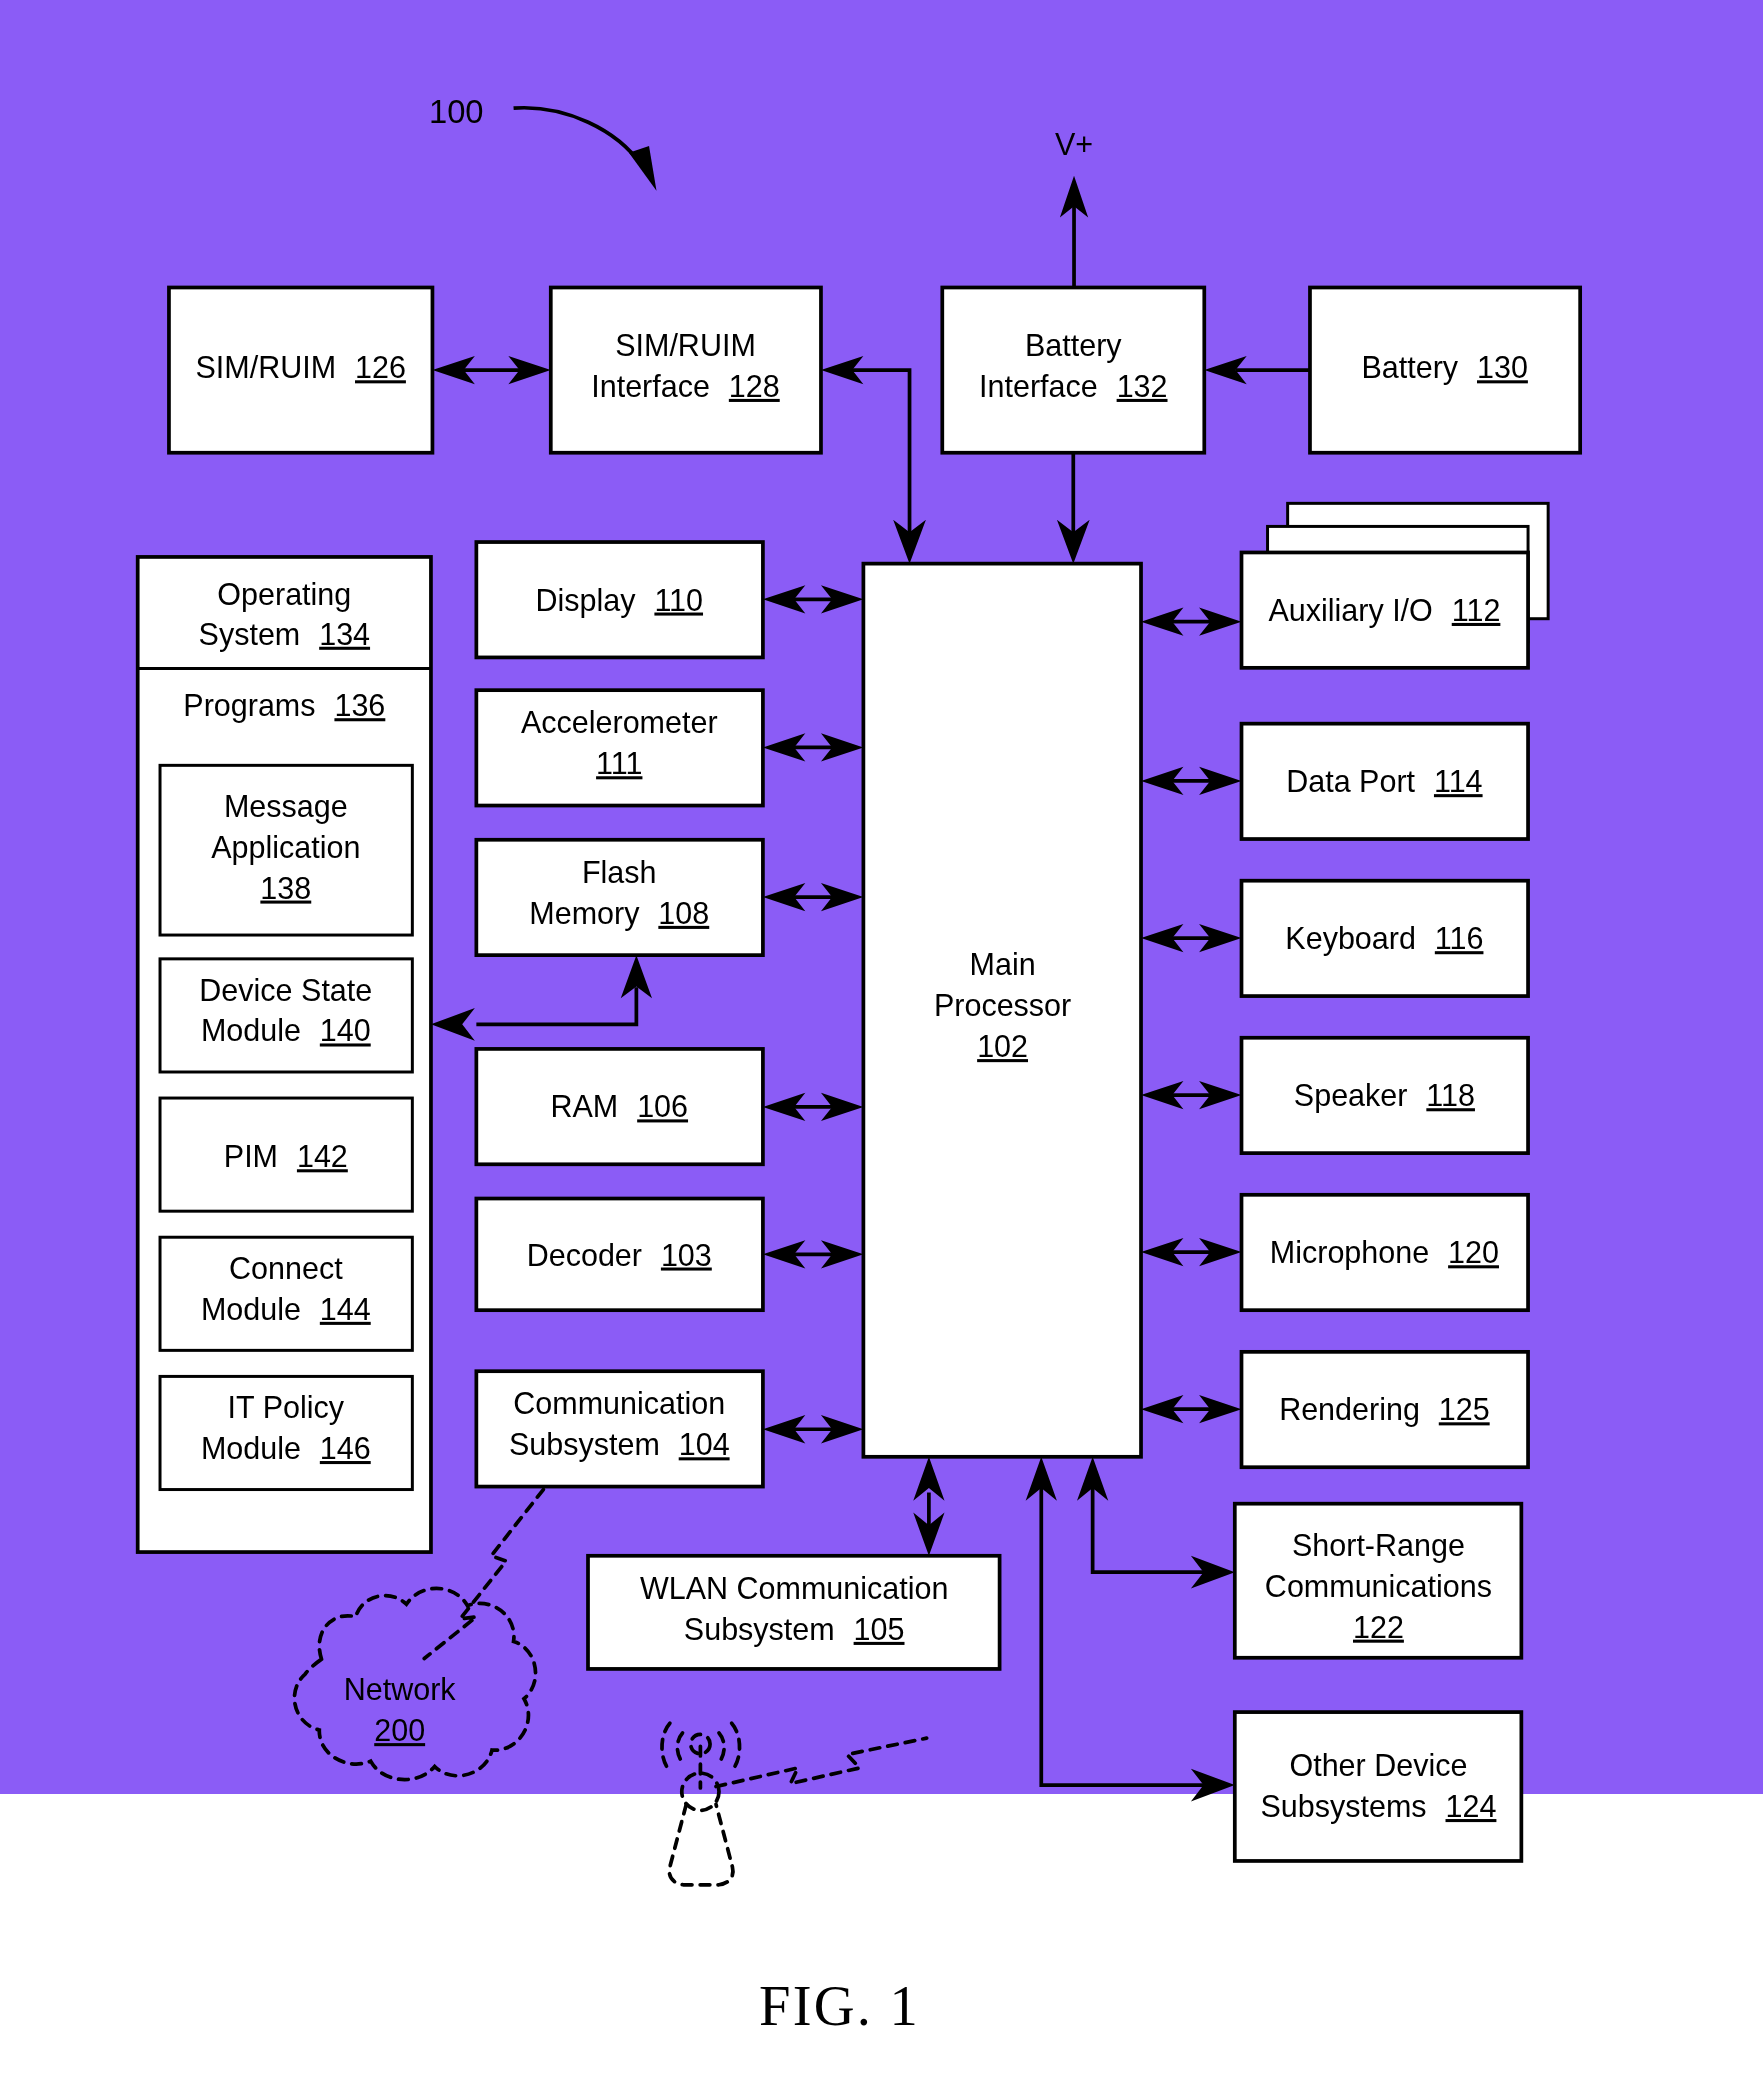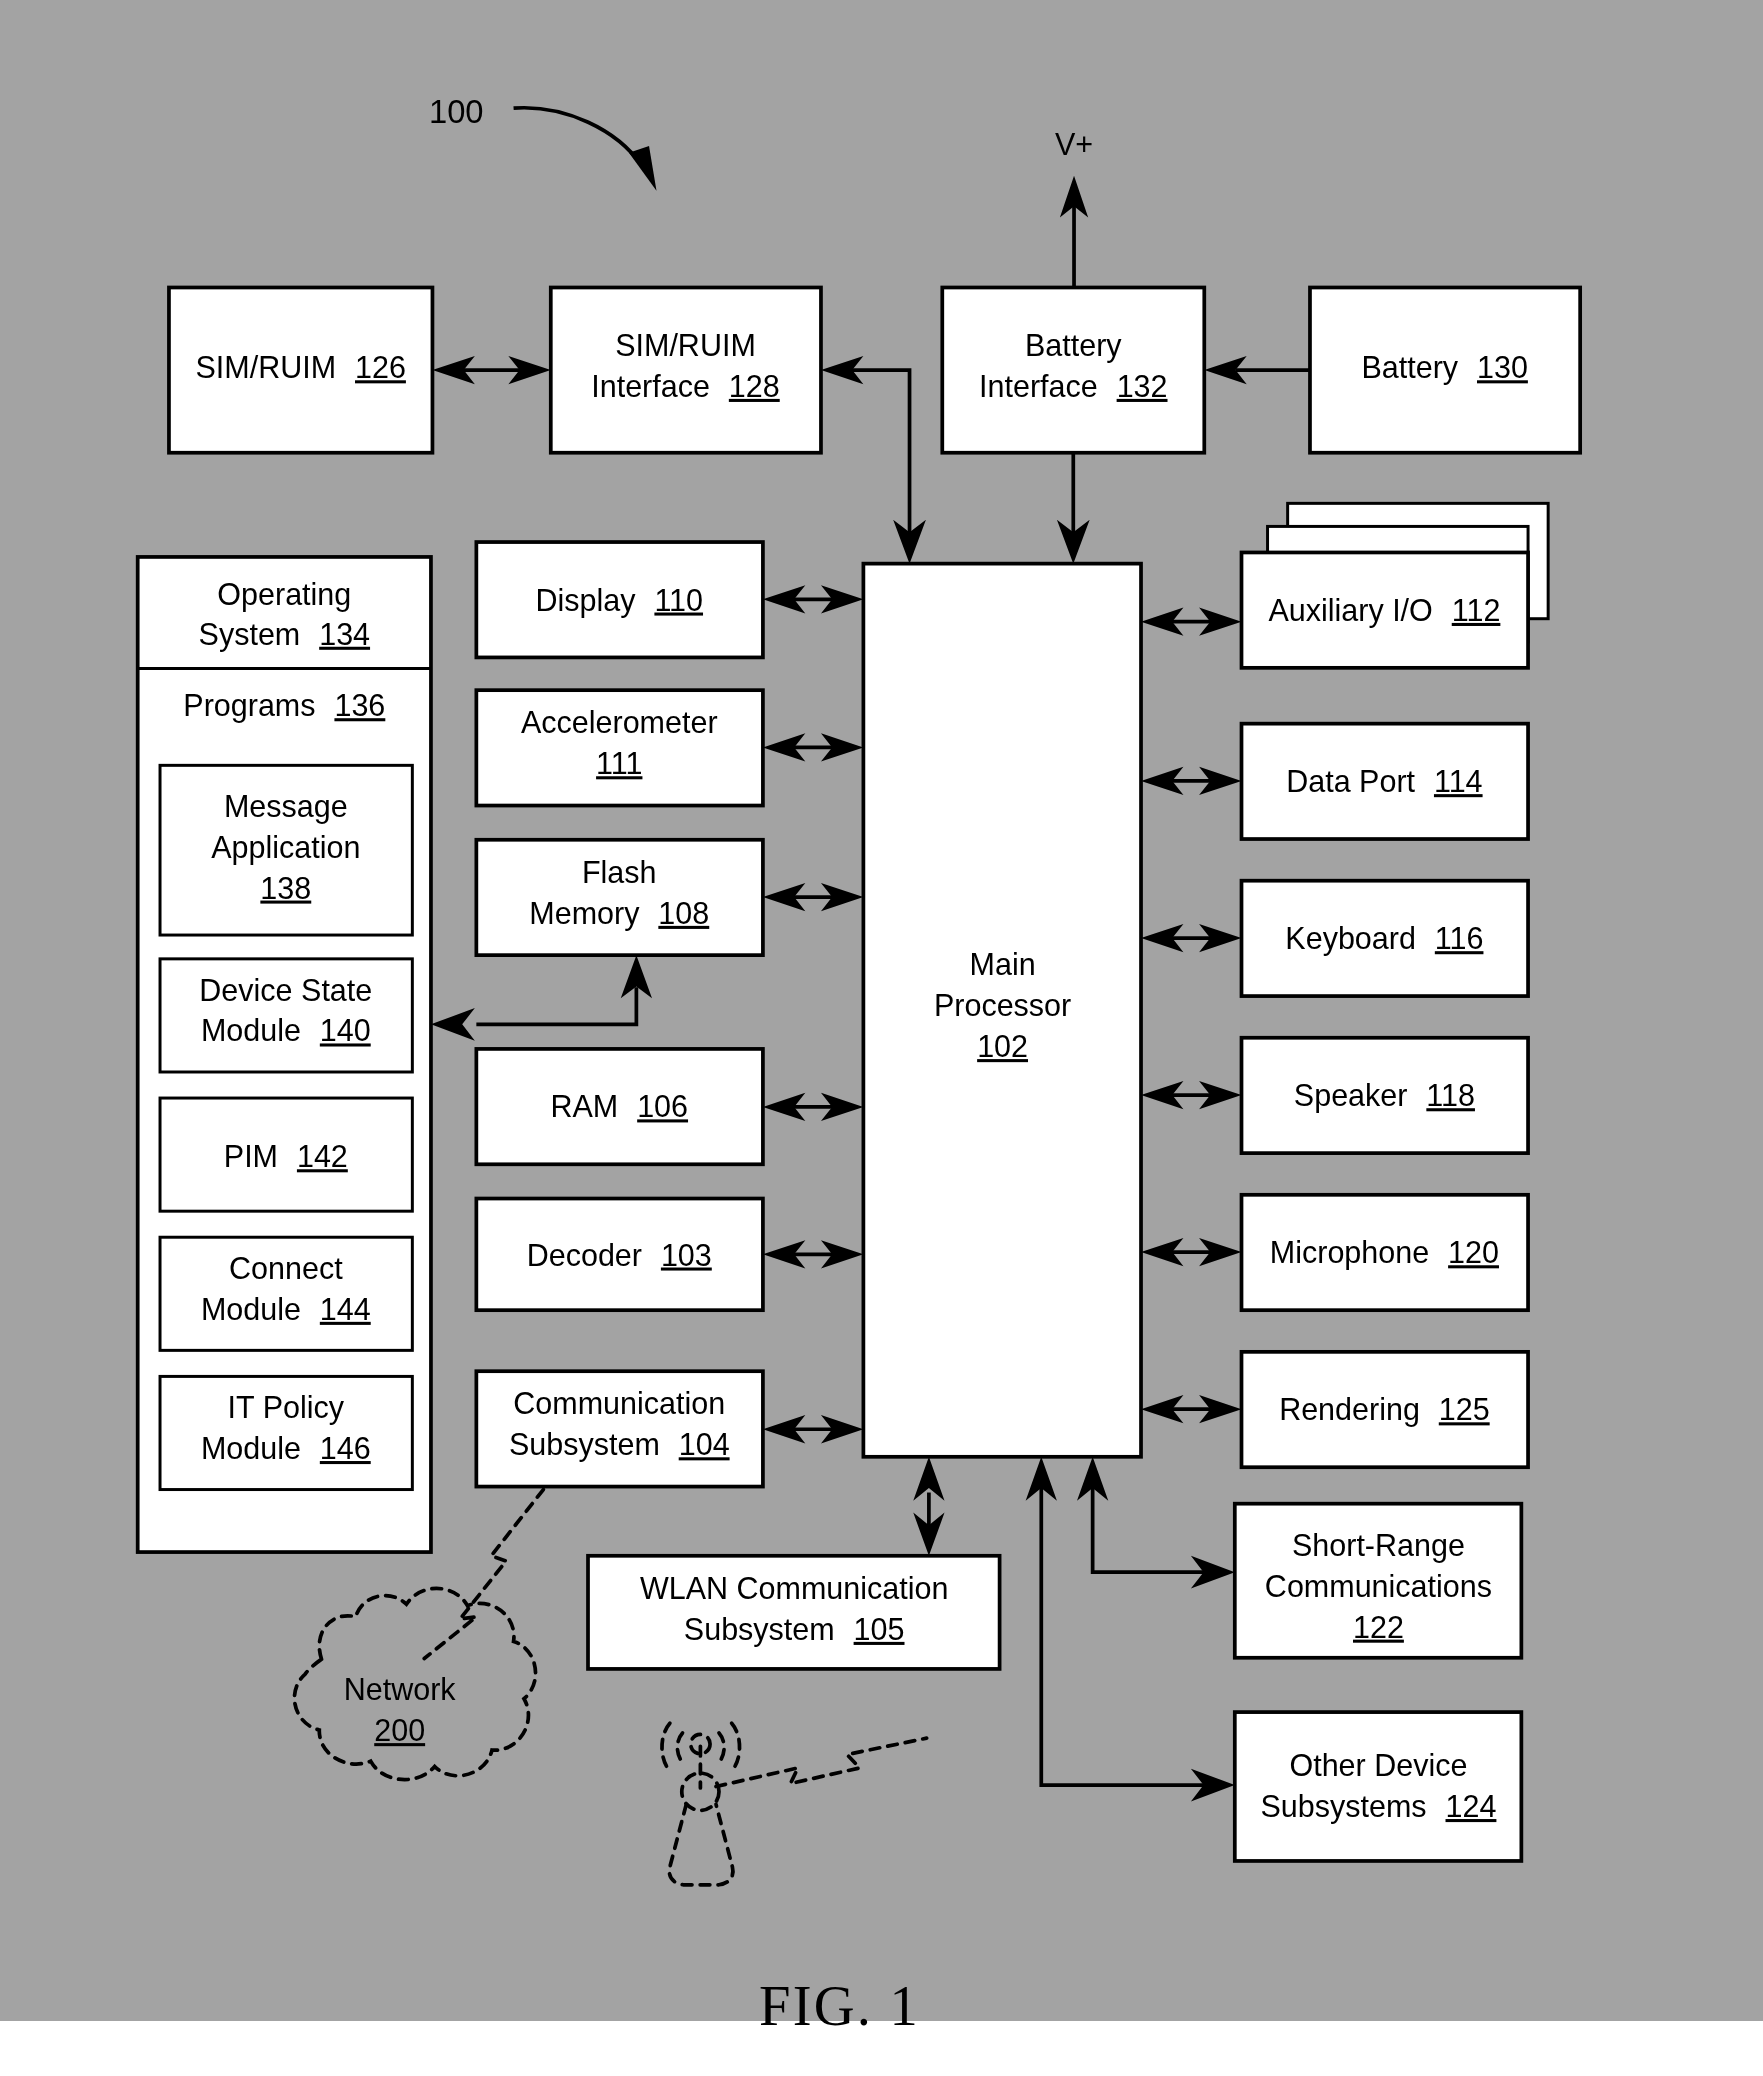--- a/index.html
+++ b/index.html
@@ -9,22 +9,22 @@
   }
   body {
     width: 1764px;
     height: 2077px;
     font-family: "Liberation Sans", sans-serif;
     overflow: hidden;
   }
   #figure-root {
     position: relative;
     width: 1764px;
-    height: 2021px;
-    background: #a3a3a3;
+    height: 1794px;
+    background: #8b5cf6;
   }
   svg#diagram {
     position: absolute;
     left: 0;
     top: 0;
     width: 1764px;
     height: 2077px;
     display: block;
   }
   .bx {

